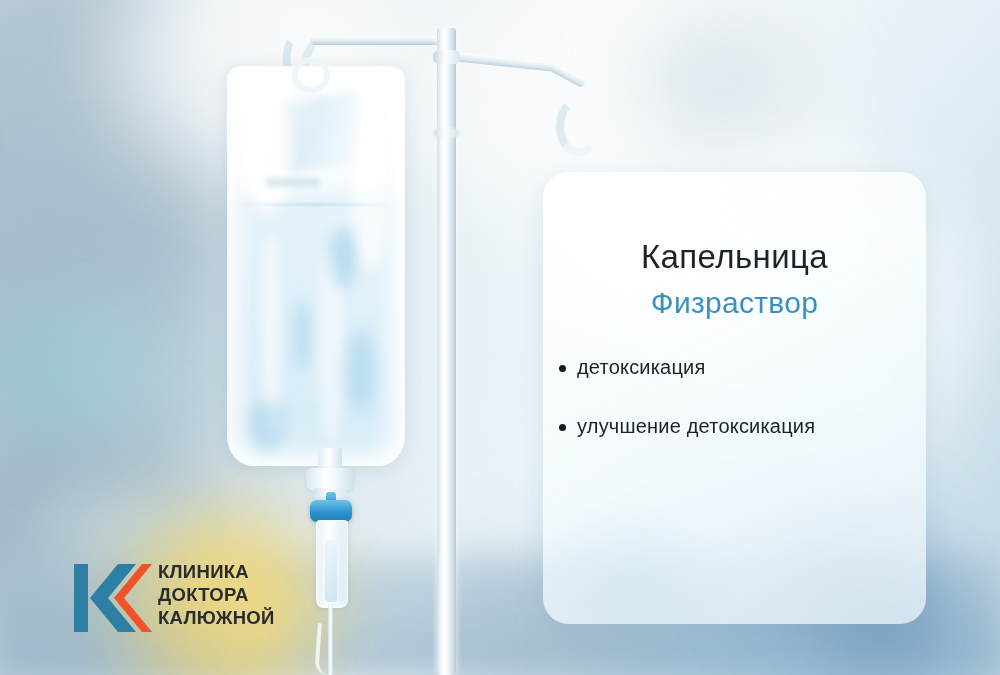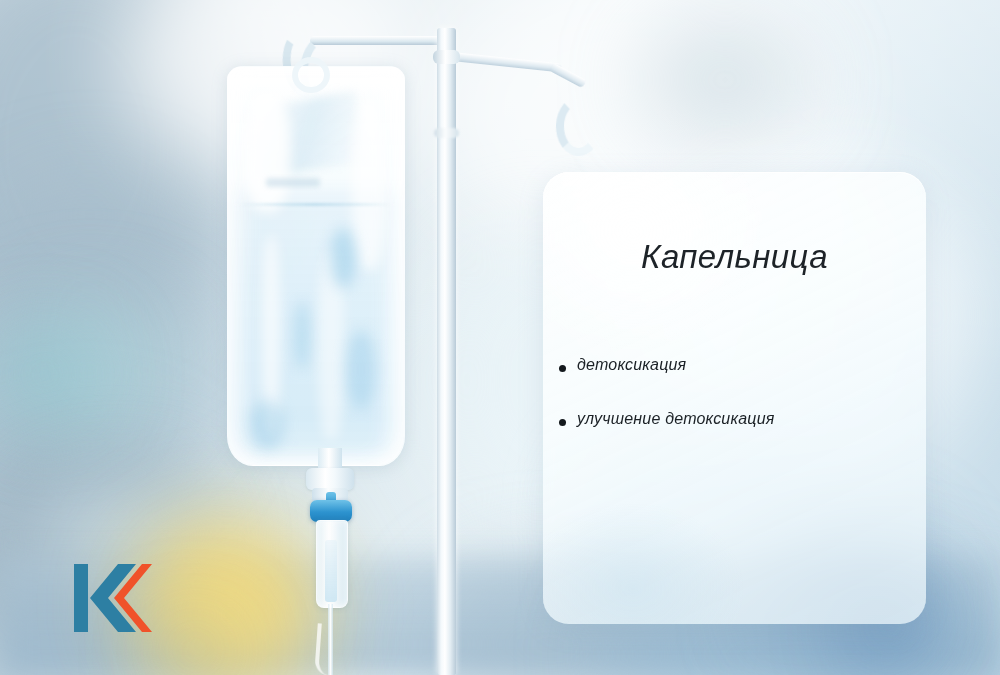--- a/index.html
+++ b/index.html
@@ -1,21 +1,21 @@
 <!DOCTYPE html>
 <html><head>
 <meta charset="utf-8">
 <style>
   html,body{margin:0;padding:0;}
   body{
     width:1000px;height:675px;overflow:hidden;
     font-family:"Liberation Sans", sans-serif;
     background:#cfe0ea;
   }
-  #stage{position:relative;width:1000px;height:675px;overflow:hidden;font-style:italic;}
+  #stage{position:relative;width:1000px;height:675px;overflow:hidden;}
 
   
   .bg{position:absolute;inset:0;}
   .bg-base{
     background:
       linear-gradient(100deg,
         #b4c9d7 0%,
         #bed2de 12%,
         #cfdfe8 26%,
         #e2edf2 42%,
@@ -244,21 +244,21 @@
   .subtitle{
     position:absolute;left:0;right:0;top:114px;text-align:center;
     font-size:30px;font-weight:400;color:#3d8fc0;letter-spacing:.3px;
   }
   .bullets{
     position:absolute;left:8px;right:10px;top:184px;
     list-style:none;margin:0;padding:0;
   }
   .bullets li{
     position:relative;padding-left:26px;margin:0 0 36px 0;
-    font-size:16px;color:#1b2126;font-weight:400;letter-spacing:.2px;
+    font-size:20px;color:#1b2126;font-weight:400;letter-spacing:.2px;
     white-space:nowrap;
   }
   .bullets li:last-child{margin-bottom:0;}
   .bullets li::before{
     content:"";position:absolute;left:8px;top:9px;
     width:7px;height:7px;border-radius:50%;background:#14191d;
   }
 
   
   .logo{position:absolute;left:74px;top:556px;width:240px;height:84px;}
@@ -331,32 +331,38 @@
   <div class="chamber"></div>
   <div class="chamber-inner"></div>
   <div class="tube"></div>
   <div class="tube2"></div>
 
   <div class="card">
     <div class="card-sheen"></div>
     <div class="card-tintbl"></div>
 
     <div class="title">Капельница</div>
+    <div class="subtitle">Физраствор</div>
 
     <ul class="bullets">
       <li>детоксикация</li>
       <li>улучшение детоксикация</li>
     </ul>
   </div>
 
   <div class="logo">
     <div class="logo-mark">
       <svg viewBox="0 0 78 72" width="78" height="72" aria-hidden="true">
 
         <rect x="0" y="2" width="14" height="68" fill="#2d7fa3"></rect>
         <polygon points="16,36 44,2 62,2 34,36 62,70 44,70" fill="#2d7fa3"></polygon>
 
         <polygon points="40,36 68,2 78,2 50,36 78,70 68,70" fill="#f0522a"></polygon>
       </svg>
     </div>
+    <div class="logo-text">
+      <div>КЛИНИКА</div>
+      <div>ДОКТОРА</div>
+      <div>КАЛЮЖНОЙ</div>
+    </div>
   </div>
 
 </div>
 
 </body></html>

